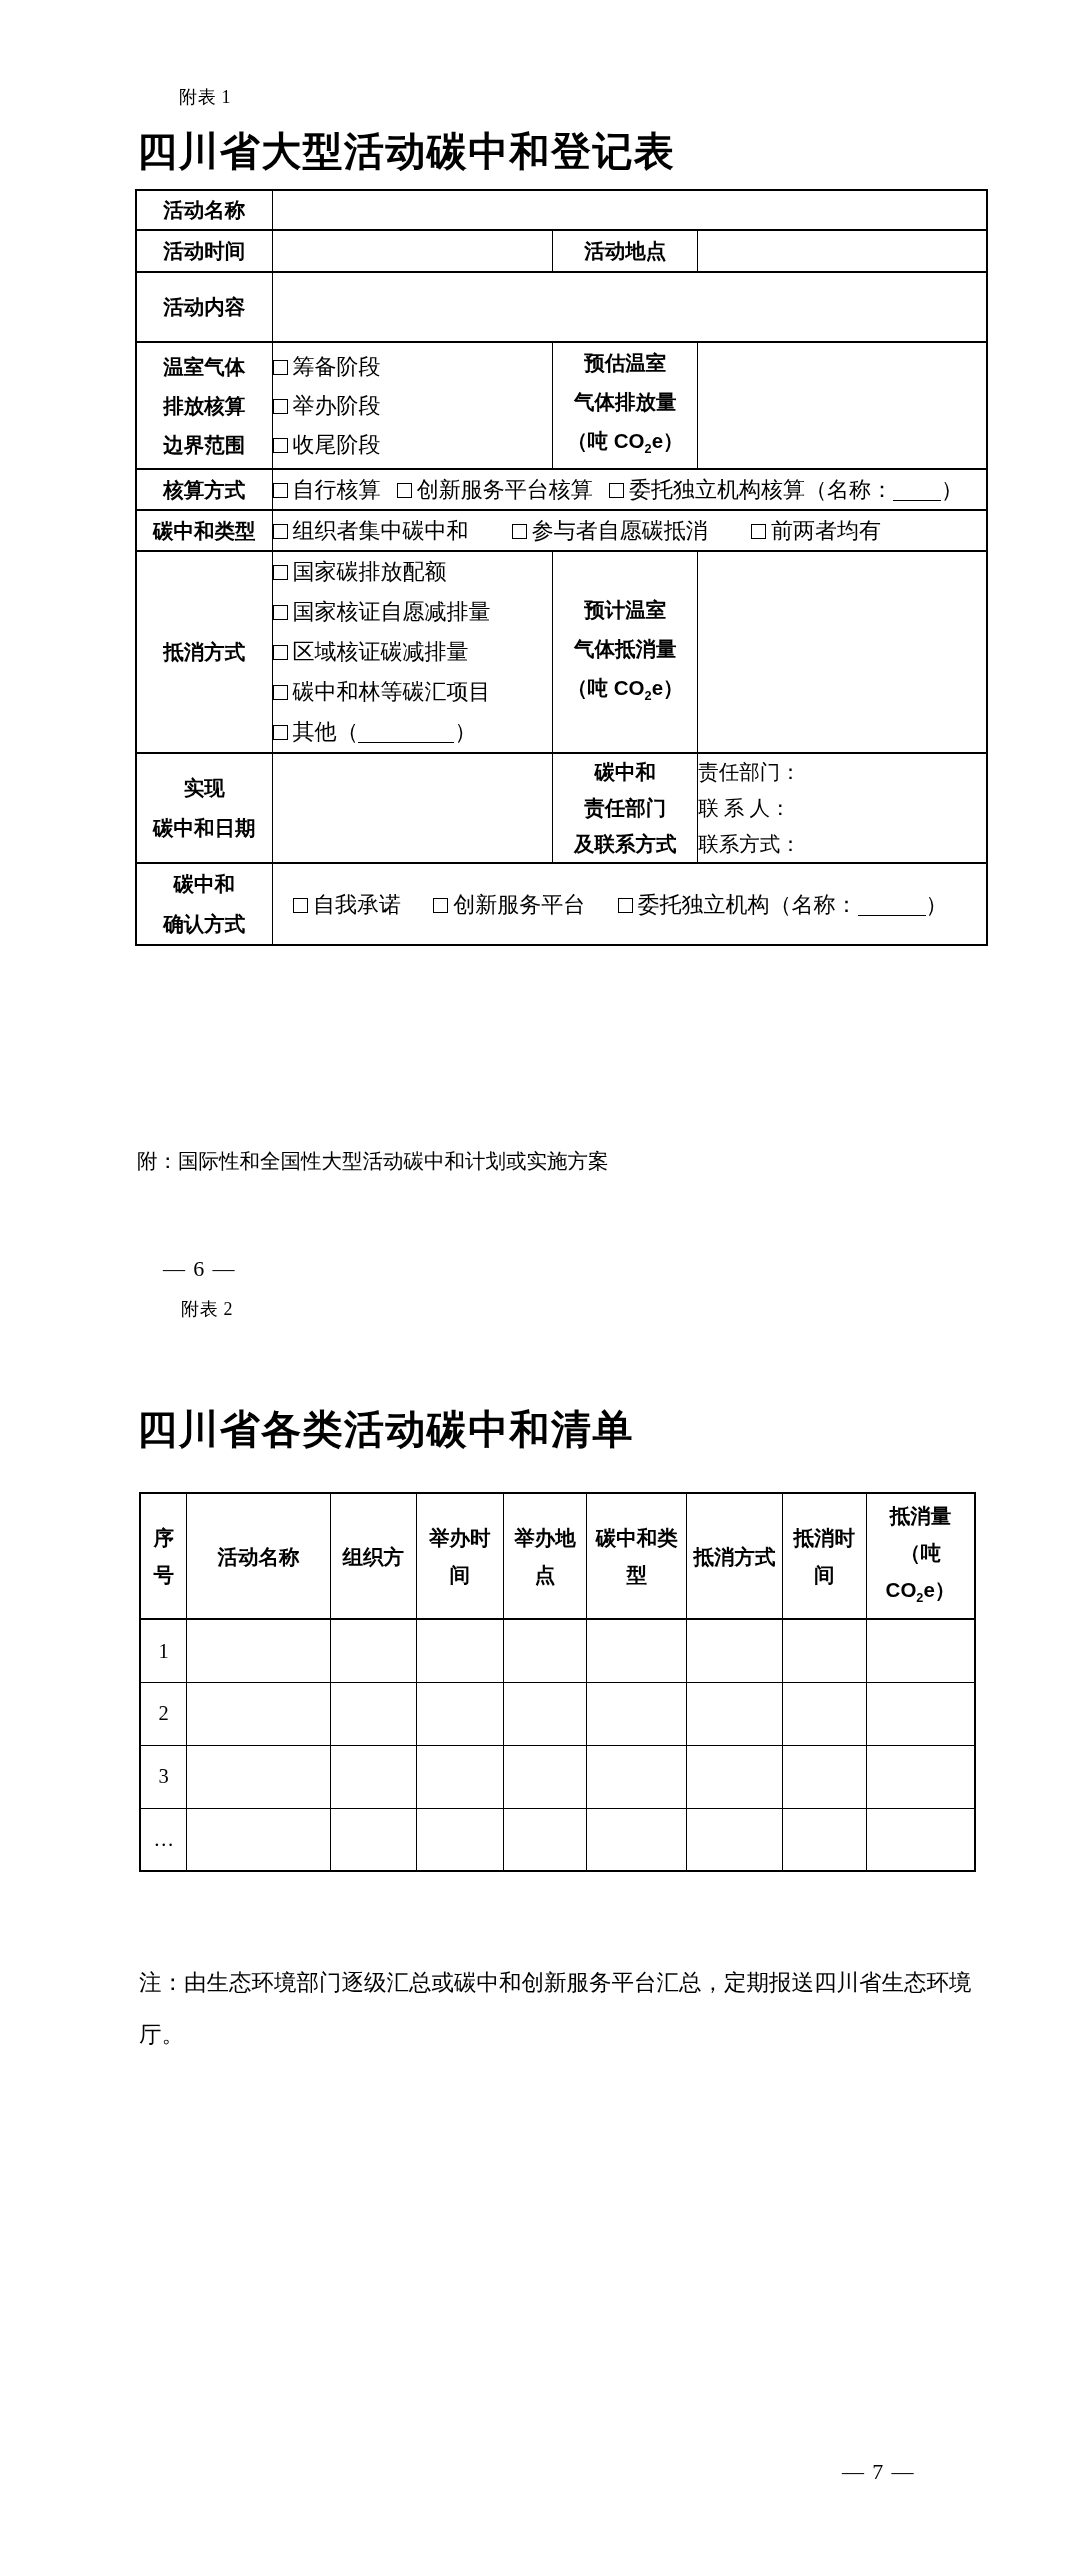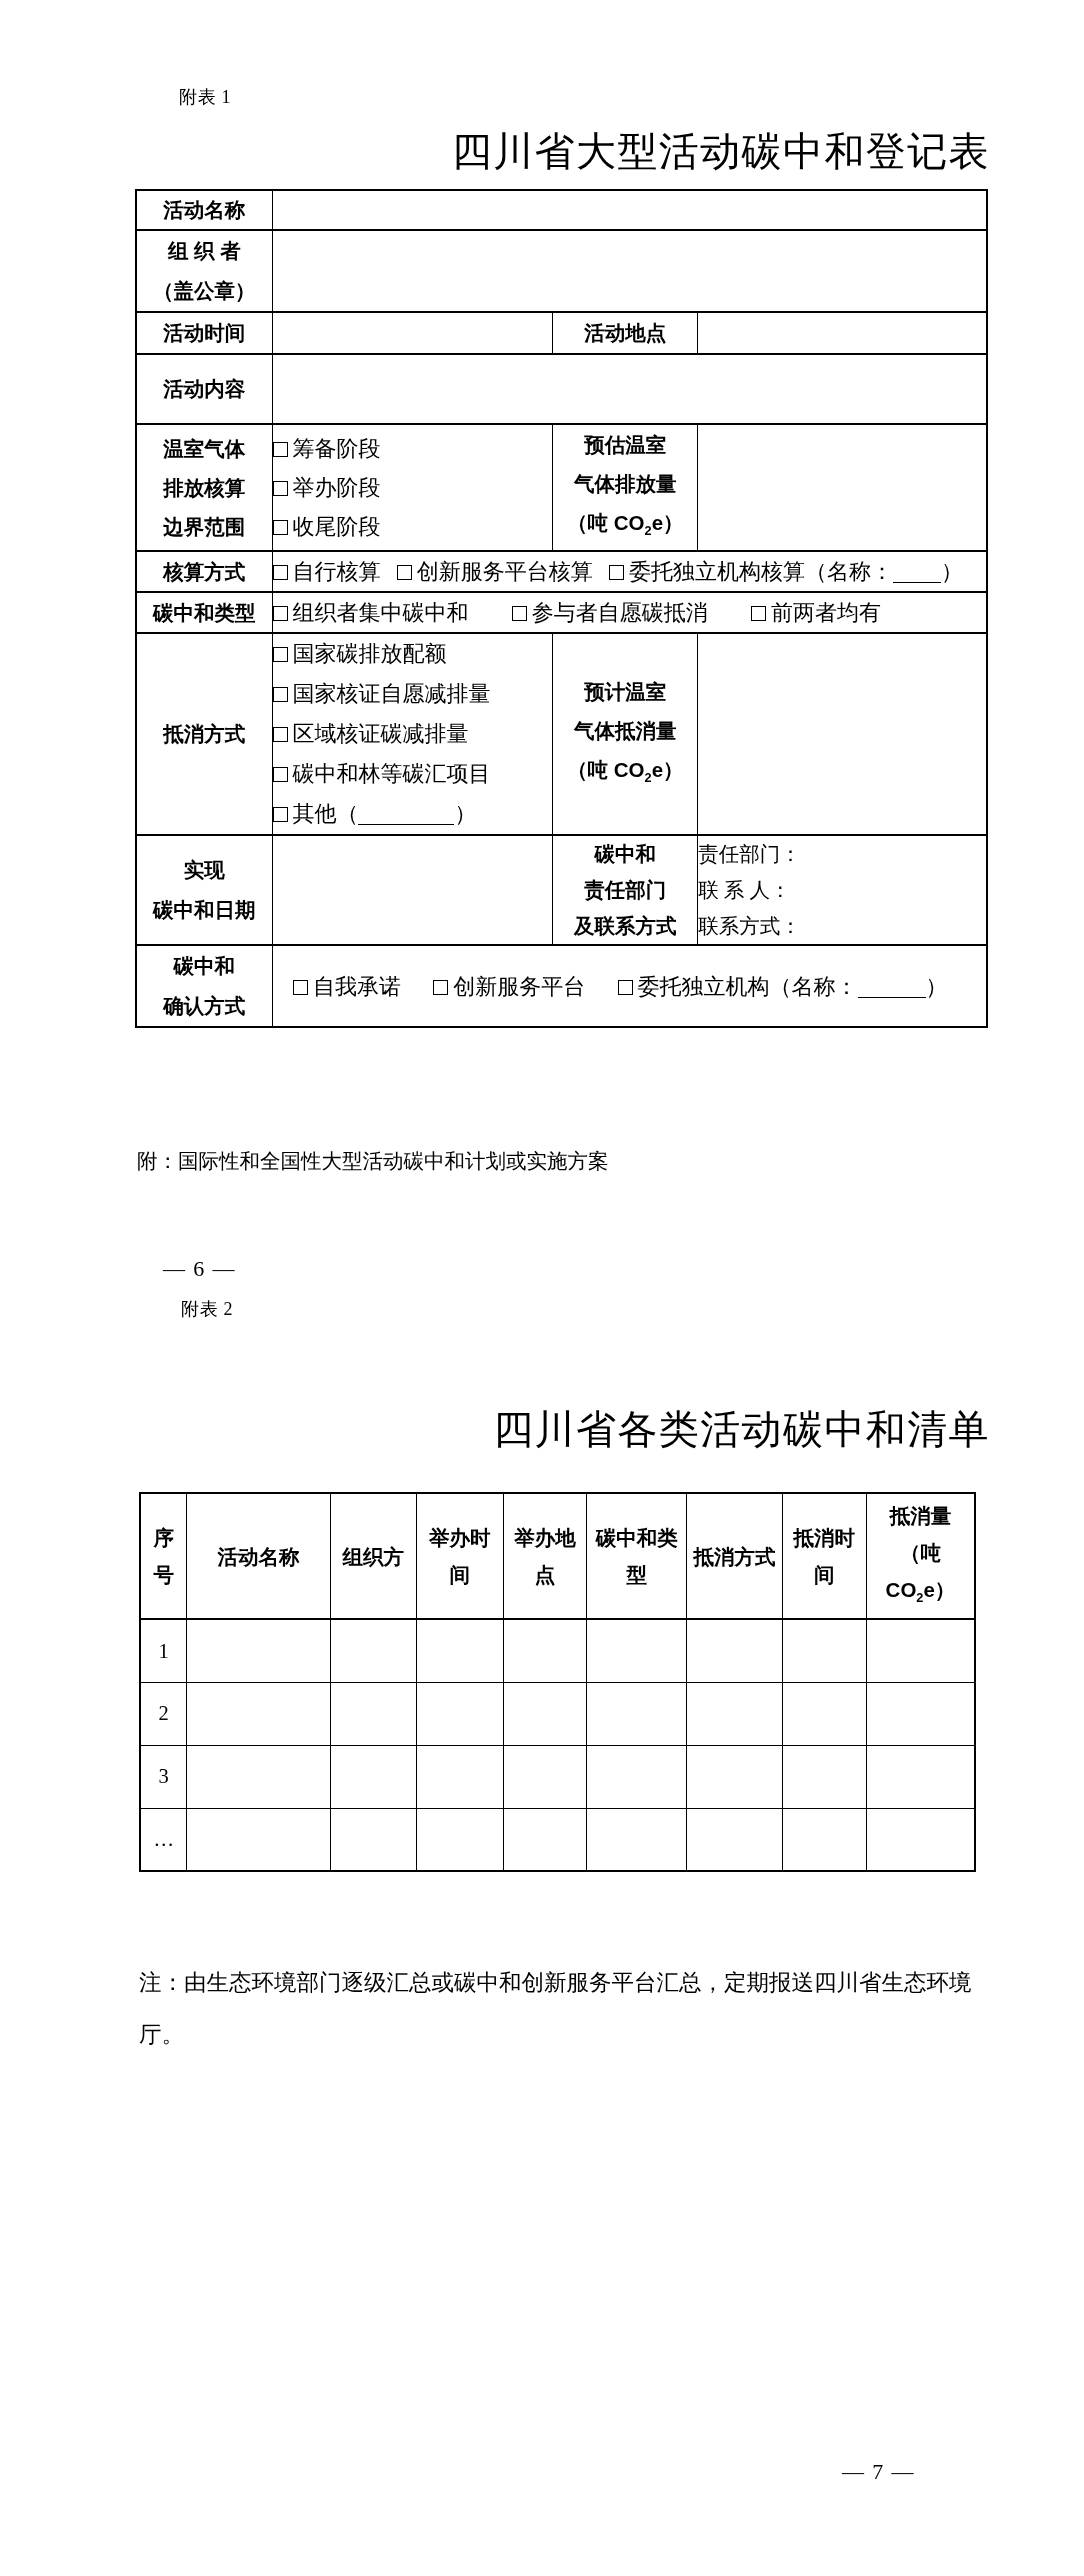--- a/index.html
+++ b/index.html
@@ -3,22 +3,22 @@
 <meta charset="utf-8">
 <style>
   html,body{margin:0;padding:0;background:#ffffff;}
   .page{
     position:relative;width:1084px;height:2576px;background:#ffffff;color:#000;
     font-family:"Liberation Serif","DejaVu Serif",serif;
     overflow:hidden;
   }
   .apx{position:absolute;font-size:18px;letter-spacing:0.7px;margin-left:42px;}
   .doc-title{
-    position:absolute;left:137px;width:853px;text-align:right;
-    font-size:40px;font-weight:normal;letter-spacing:1.4px;
+    position:absolute;left:137px;width:853px;text-align:left;
+    font-size:40px;font-weight:bold;letter-spacing:1.4px;
     font-family:"Liberation Serif","DejaVu Serif",serif;
   }
   .note{position:absolute;font-size:20.5px;}
   .pageno{position:absolute;font-size:22px;letter-spacing:1.4px;}
 
   table{border-collapse:collapse;table-layout:fixed;background:#fff;}
   .t1{position:absolute;left:135px;top:189px;width:853px;border:2px solid #000;}
   .t1 td{border:1.4px solid #000;border-top-width:2px;border-bottom-width:2px;
          vertical-align:middle;padding:0;overflow:hidden;}
   .t2{position:absolute;left:139px;top:1492px;width:837px;border:2px solid #000;}
@@ -78,27 +78,20 @@
         <col style="width:17%">
         <col style="width:34%">
     </colgroup>
 
     <tbody>
         <tr style="height:40px">
       <td class="lbl">活动名称</td>
       <td colspan="3"></td>
     </tr>
 
-    <tr style="height:81px">
-      <td class="lbl">
-        <div class="ll">组 织 者</div>
-        <div class="ll">（盖公章）</div>
-      </td>
-      <td colspan="3"></td>
-    </tr>
 
     <tr style="height:42px">
       <td class="lbl">活动时间</td>
       <td></td>
       <td class="lbl">活动地点</td>
       <td></td>
     </tr>
 
 
     <tr style="height:70px">

